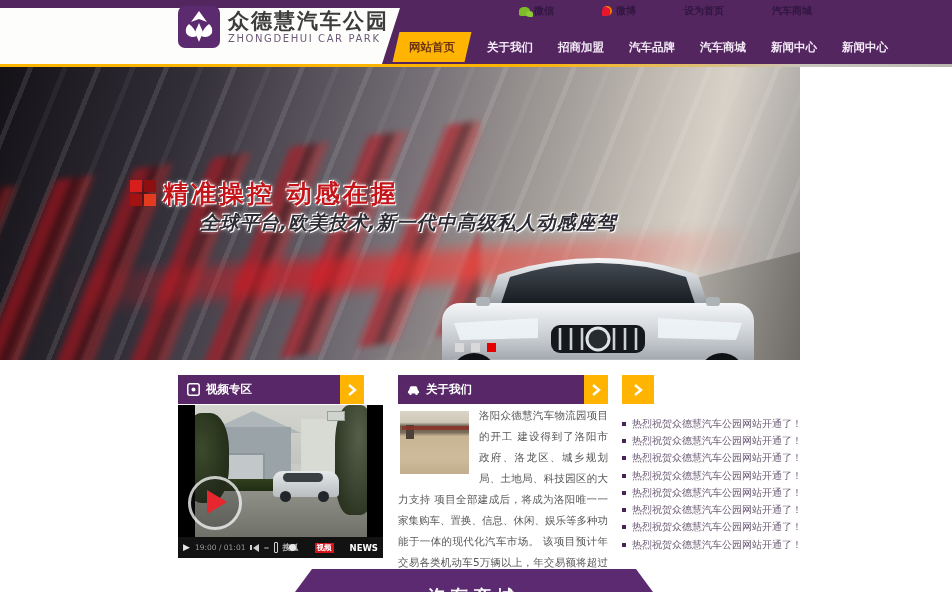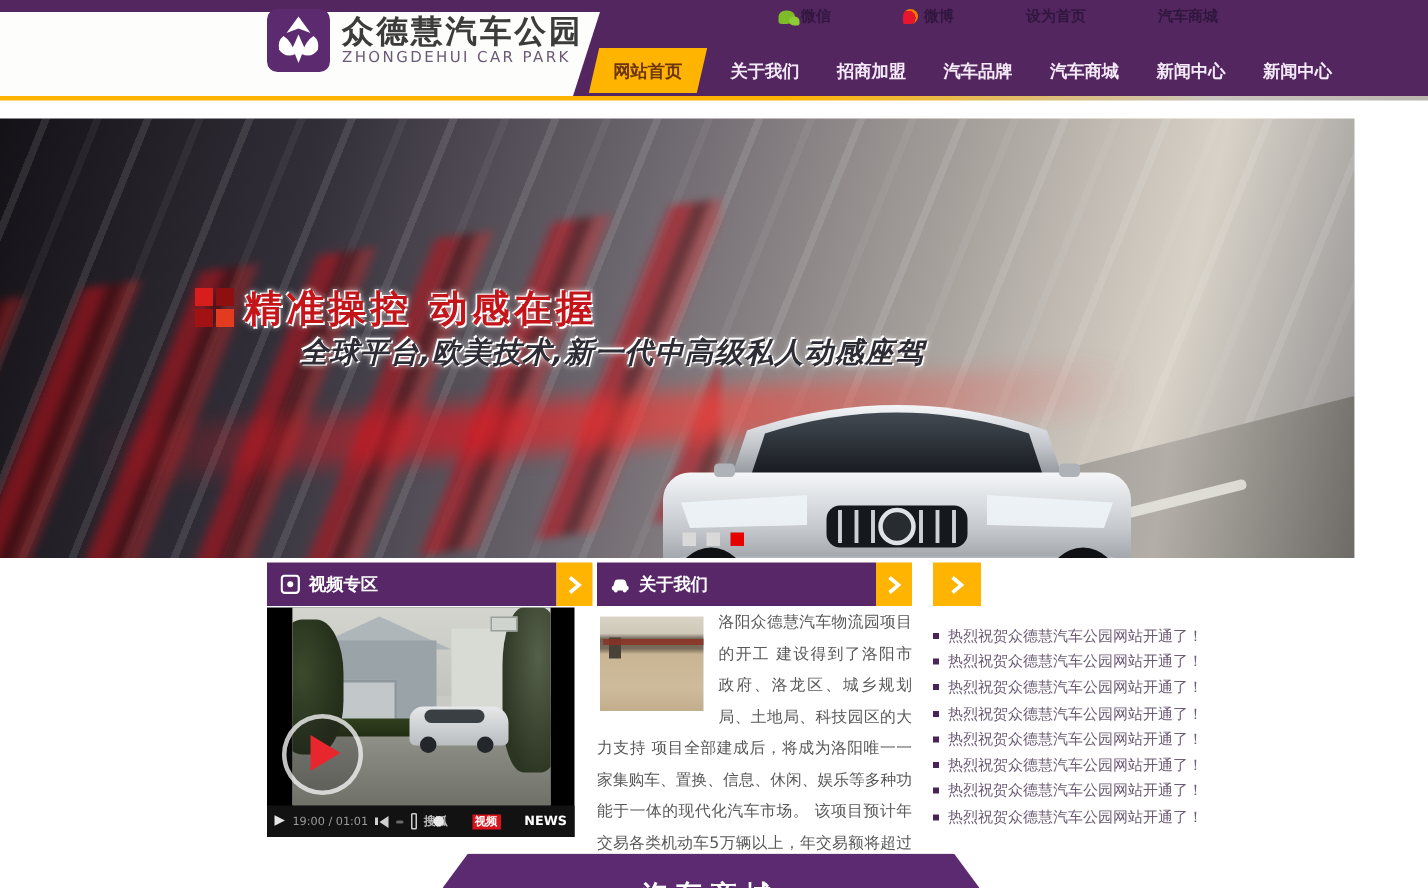--- a/index.html
+++ b/index.html
@@ -24,21 +24,21 @@
   .logo-text .cn{font-size:21px;font-weight:bold;color:#3c3c3c;letter-spacing:2px;line-height:24px;}
   .logo-text .en{font-size:10px;color:#6b5a76;letter-spacing:1.6px;line-height:12px;}
 
   .nav{position:absolute;left:396px;top:30px;height:34px;display:flex;align-items:center;gap:13px;}
   .nav-item{position:relative;padding:0 6px;height:30px;display:flex;align-items:center;
     font-size:11.5px;font-weight:bold;color:#f3e9f7;cursor:pointer;white-space:nowrap;}
   .nav-item.active{background:#ffb401;color:#6d3410;transform:skewX(-13deg);padding:0 13px;}
   .nav-item.active span{transform:skewX(13deg);display:inline-block;}
 
   
-  .hero{position:absolute;left:0;top:79px;width:903px;height:293px;overflow:hidden;
+  .hero{position:absolute;left:0;top:67px;width:800px;height:293px;overflow:hidden;
     background:linear-gradient(104deg,#141217 0%,#322e38 22%,#6e6870 46%,#aaa49f 68%,#d8d2c8 84%,#8f8d8e 100%);}
   .hero-streaks{position:absolute;inset:0;
     background:repeating-linear-gradient(112deg,rgba(255,255,255,0) 0 26px,rgba(255,255,255,0.10) 26px 31px,rgba(255,255,255,0) 31px 58px,rgba(255,255,255,0.05) 58px 63px);}
   .red-zone{position:absolute;left:-40px;top:90px;width:520px;height:210px;filter:blur(3px);transform:skewY(-8deg);
     background:repeating-linear-gradient(113deg,rgba(0,0,0,0) 0 14px,rgba(190,15,25,0.55) 18px 30px,rgba(90,4,8,0.55) 32px 40px,rgba(230,40,40,0.35) 42px 50px,rgba(0,0,0,0) 54px 72px);}
   .red-swoosh{position:absolute;left:60px;top:185px;width:700px;height:34px;filter:blur(7px);opacity:.75;transform:rotate(-4deg);
     background:linear-gradient(90deg,rgba(160,10,20,0) 0%,rgba(220,25,35,.9) 35%,rgba(255,70,60,.8) 60%,rgba(160,10,20,0) 100%);}
   .road{position:absolute;right:0;bottom:0;width:430px;height:120px;
     background:linear-gradient(100deg,rgba(120,116,110,0) 0%,#8d8984 35%,#b3afa8 70%,#6e6a66 100%);
     clip-path:polygon(0 100%,100% 10%,100% 100%);}
@@ -233,21 +233,21 @@
     <div class="hero-title">精准操控  动感在握</div>
     <div class="hero-sub">全球平台,欧美技术,新一代中高级私人动感座驾</div>
 
     <div class="dots">
       <span class="dot"></span>
       <span class="dot"></span>
       <span class="dot active"></span>
     </div>
   </div>
 
-  <div class="col" style="left:178px;width:217px;">
+  <div class="col" style="left:178px;width:186px;">
     <div class="col-head">
       <div class="bar">
         <svg class="hicon" viewBox="0 0 13 13">
           <rect x="0.8" y="0.8" width="11.4" height="11.4" rx="2" fill="none" stroke="#fff" stroke-width="1.5"></rect>
           <circle cx="6.5" cy="6.5" r="2" fill="#fff"></circle>
         </svg>
         <span>视频专区</span>
       </div>
       <div class="arrow">
         <svg viewBox="0 0 10 12">

